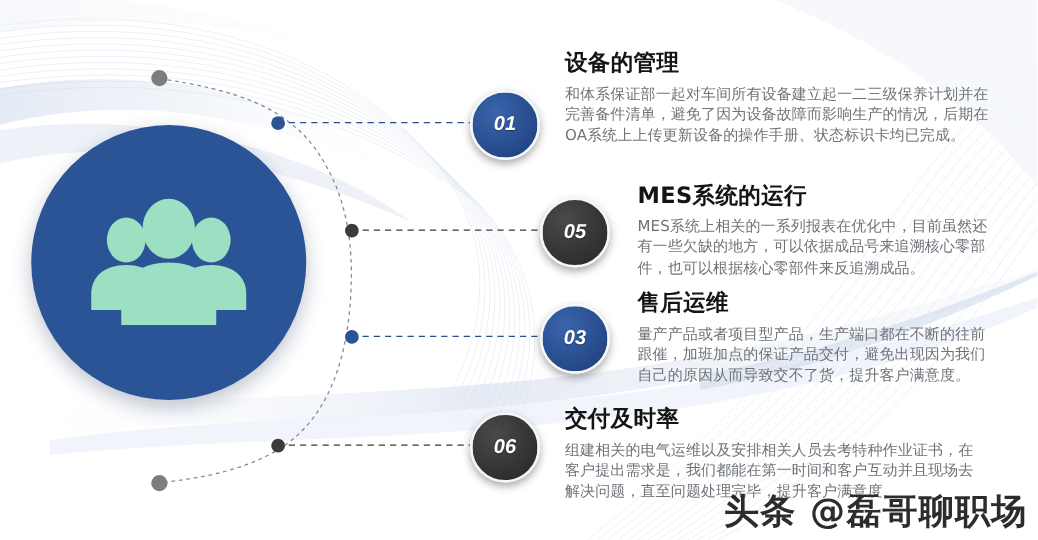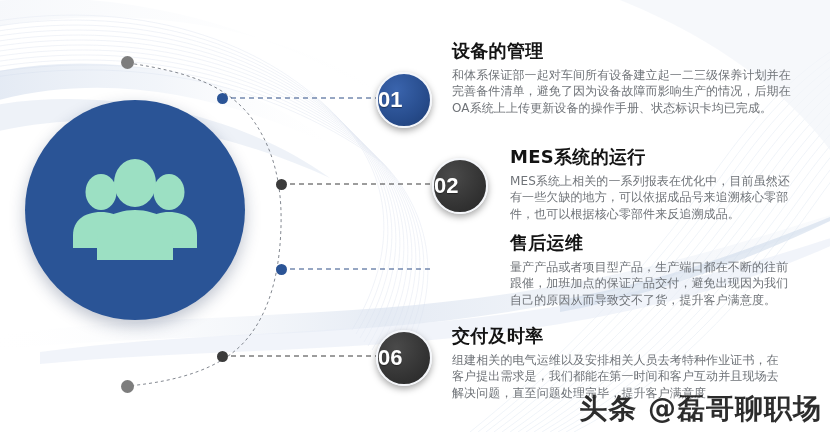--- a/index.html
+++ b/index.html
@@ -21,24 +21,25 @@
     background:#2a5496;
     box-shadow:0 6px 16px rgba(20,40,80,.28);
     display:flex;align-items:center;justify-content:center;
     z-index:4;
   }
   .hero-circle svg{width:130px;height:110px;display:block;}
 
   
   .badge{
     position:absolute;width:52px;height:52px;border-radius:50%;
-    display:flex;align-items:center;justify-content:flex-start;
-    color:#ffffff;font-weight:bold;font-size:22px;letter-spacing:0px;
+    display:flex;align-items:center;justify-content:center;
+    color:#ffffff;font-weight:bold;font-size:16px;letter-spacing:0px;
     z-index:6;
     box-shadow:0 3px 7px rgba(0,0,0,.35);
+    font-style:italic;
   }
   .badge.blue{background:radial-gradient(circle at 35% 30%,#3a64ad 0%,#274c8c 62%,#1d3c72 100%);
               border:2px solid #f4f6fa;}
   .badge.dark{background:radial-gradient(circle at 35% 30%,#4a4a4a 0%,#333333 62%,#262626 100%);
               border:2px solid #f4f6fa;}
   .badge span{text-shadow:0 1px 1px rgba(0,0,0,.4);}
 
   
   .block{position:absolute;z-index:5;}
   .blk-title{
@@ -168,21 +169,24 @@
         <ellipse cx="65" cy="27" rx="21" ry="24"></ellipse>
         <path d="M65 54 C 42 54 27 66 27 85 L27 104 L103 104 L103 85 C103 66 88 54 65 54 Z"></path>
       </g>
     </svg>
   </div>
 
   <div class="badge blue" style="left:376px;top:72px;">
     <span>01</span>
   </div>
   <div class="badge dark" style="left:432px;top:158px;">
-    <span>02</span>
+    <span>05</span>
+  </div>
+  <div class="badge blue" style="left:432px;top:243px;">
+    <span>03</span>
   </div>
   <div class="badge dark" style="left:376px;top:330px;">
     <span>06</span>
   </div>
 
   <div class="block" style="left:510px;top:146px;width:288px;">
     <div class="blk-title">MES系统的运行</div>
     <div class="blk-body">MES系统上相关的一系列报表在优化中，目前虽然还有一些欠缺的地方，可以依据成品号来追溯核心零部件，也可以根据核心零部件来反追溯成品。</div>
   </div>
 

